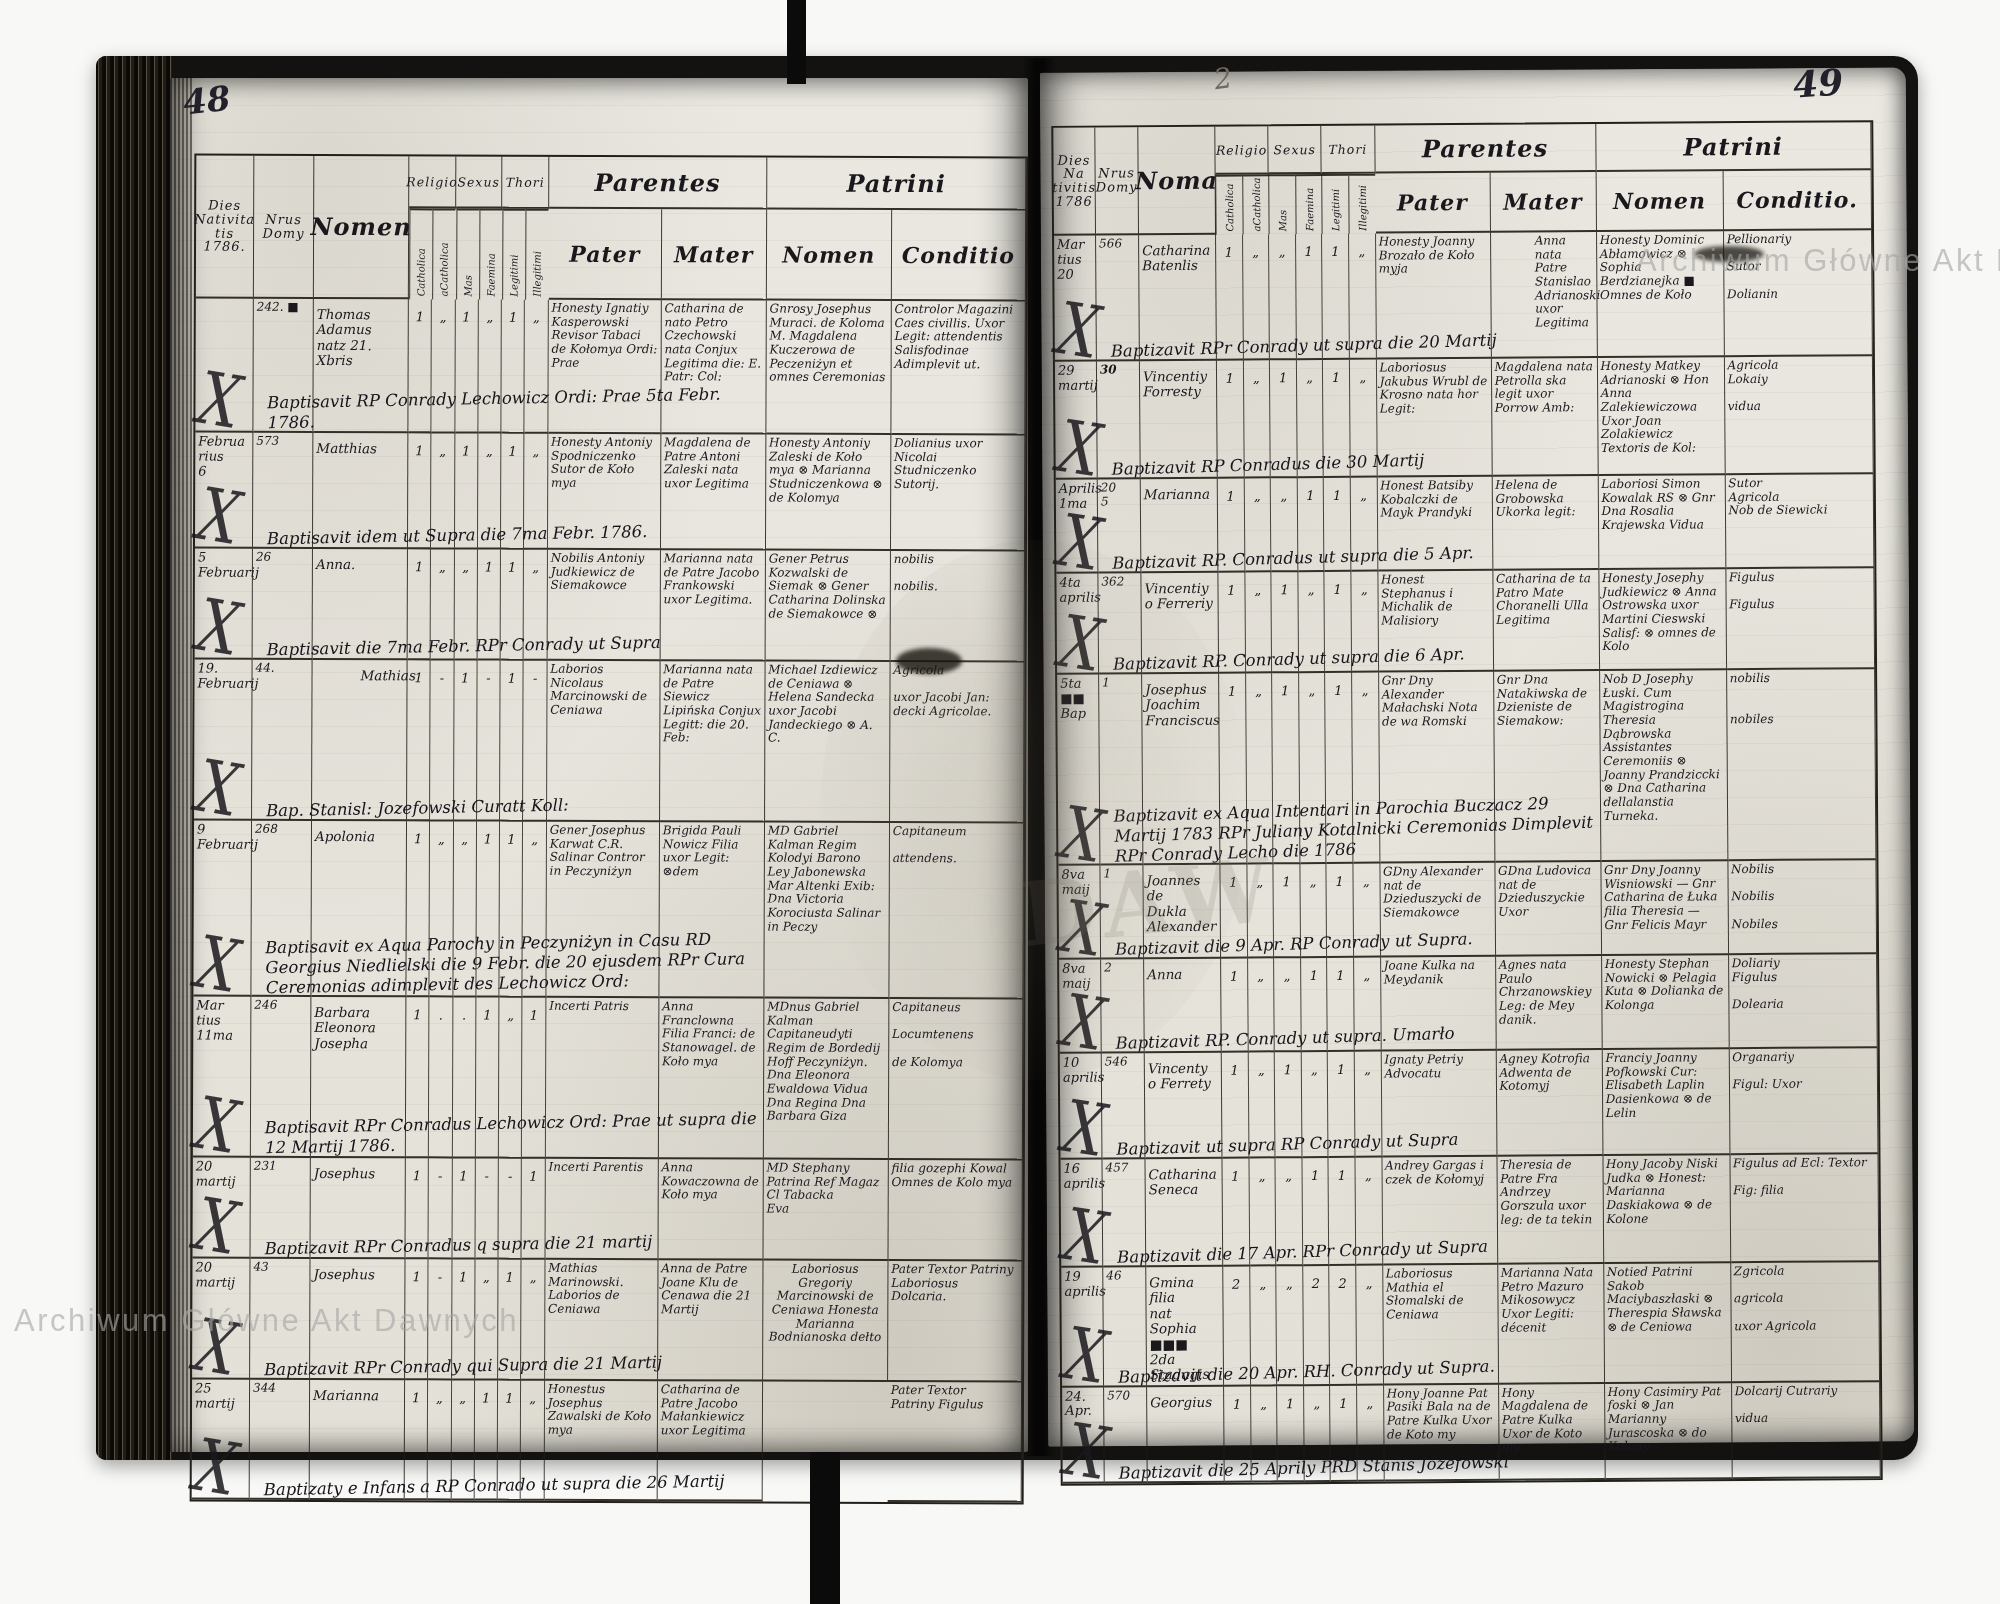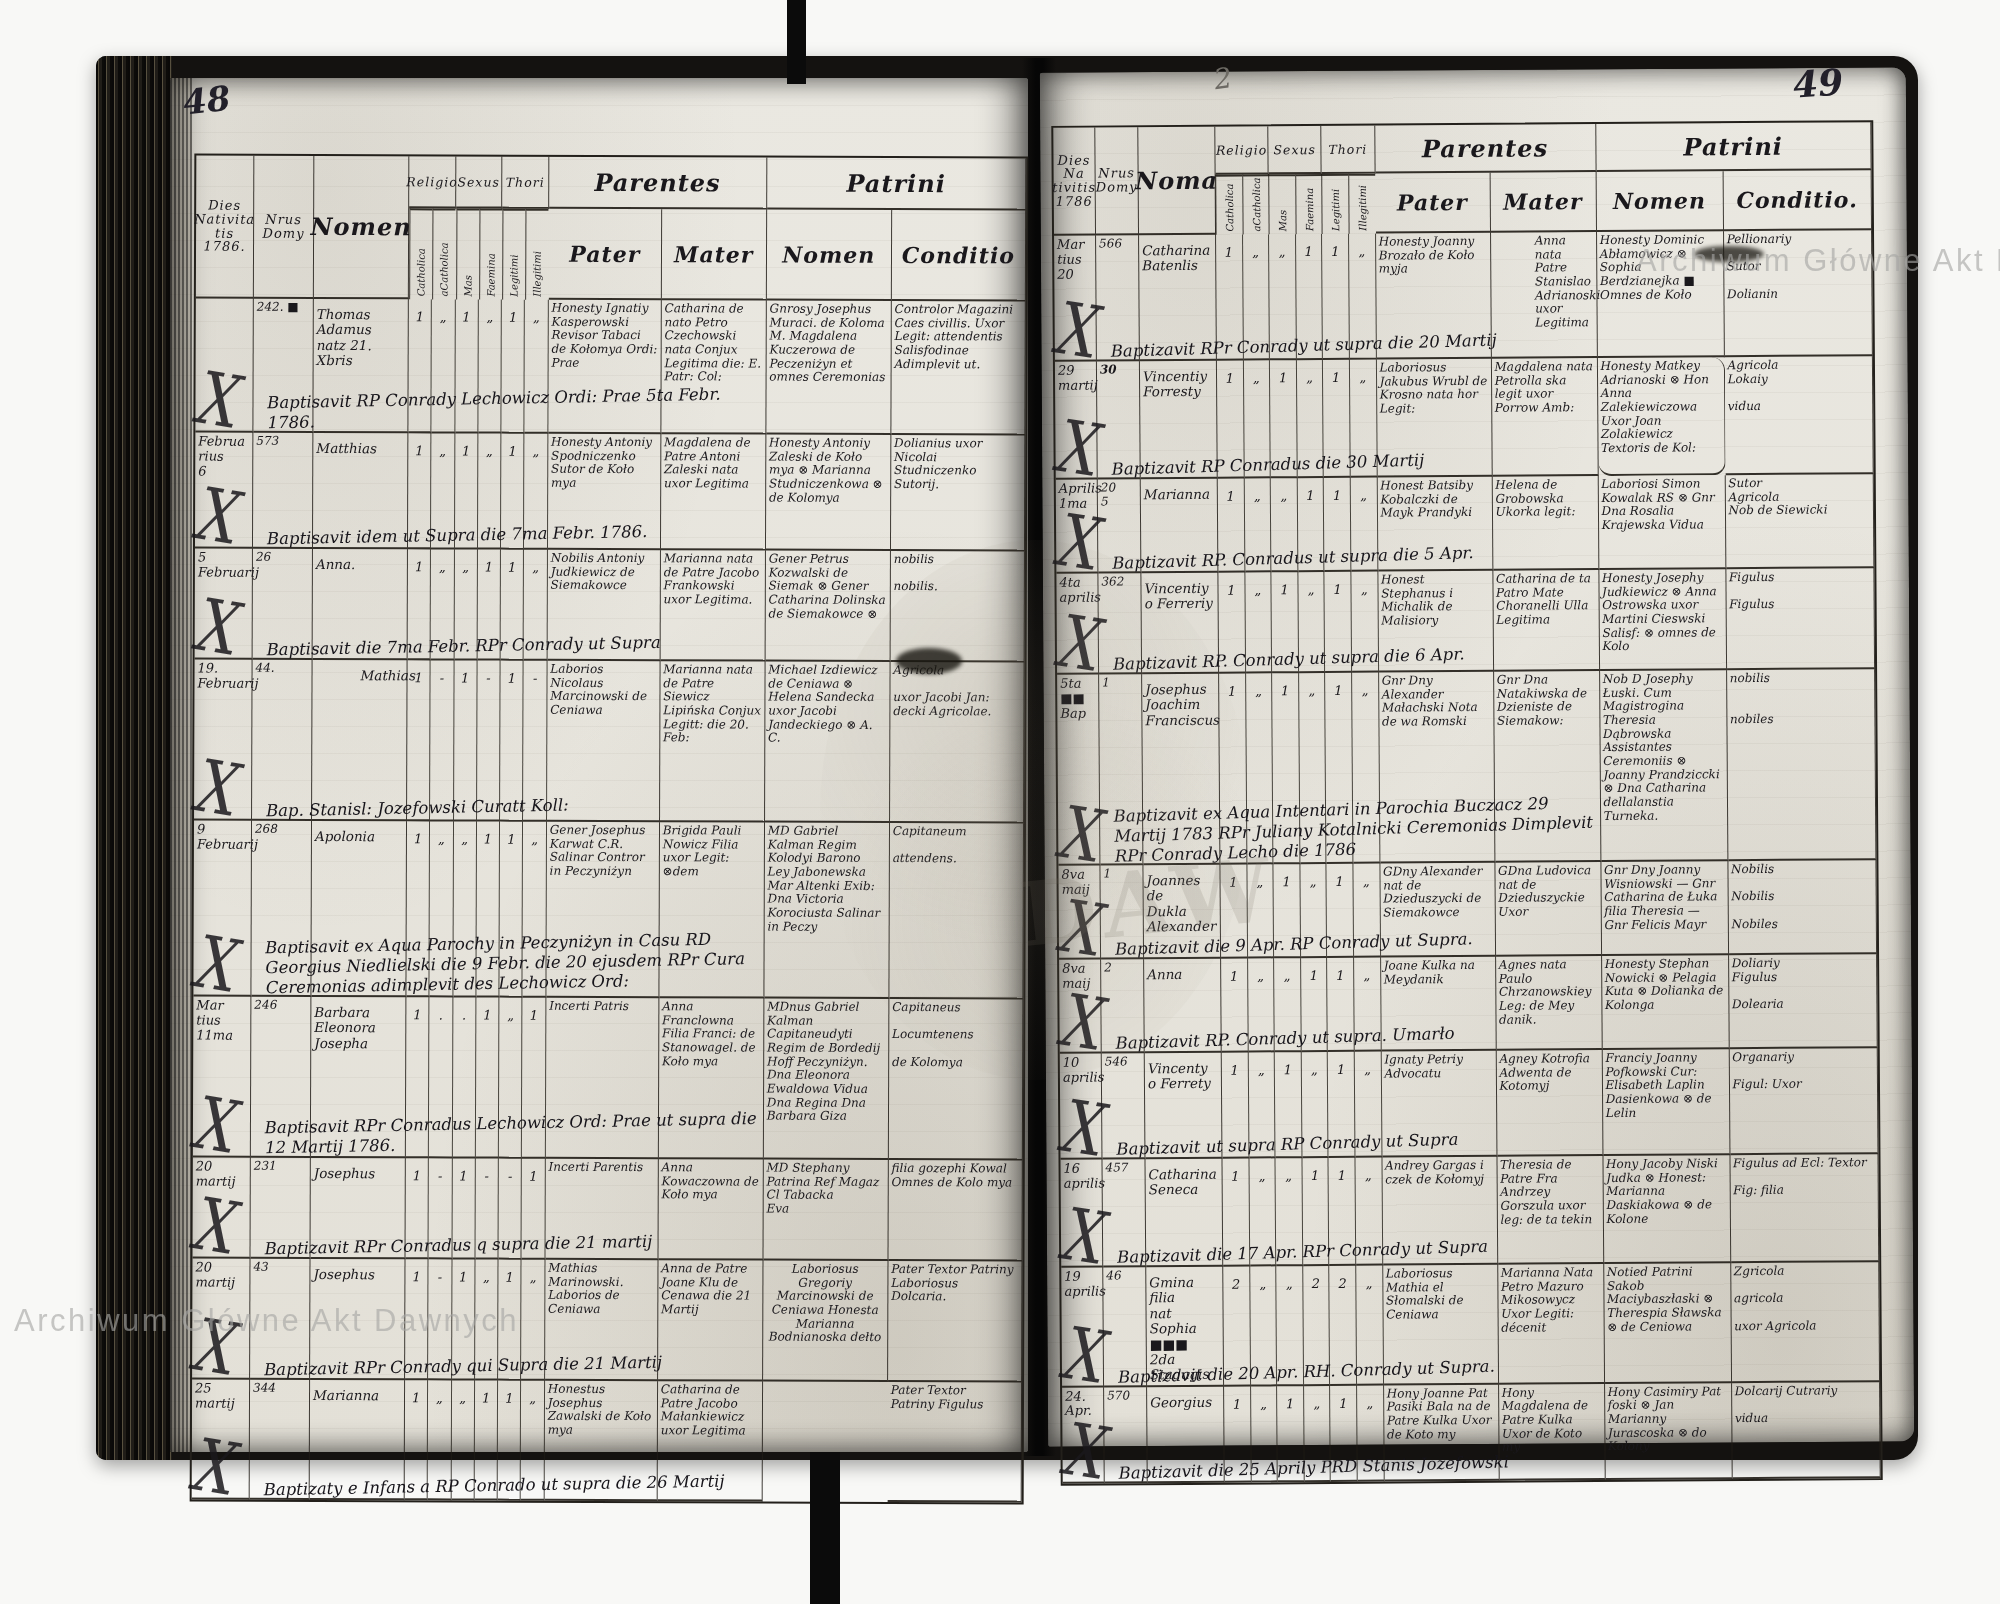--- a/index.html
+++ b/index.html
@@ -383,21 +383,21 @@
       <div class="gcell bc nomen pre" style="grid-area: 4 / 3;">Vincentiy
 Forresty</div>
       <div class="gcell tick" style="grid-area: 4 / 4;">1</div>
       <div class="gcell tick" style="grid-area: 4 / 5;">„</div>
       <div class="gcell tick" style="grid-area: 4 / 6;">1</div>
       <div class="gcell tick" style="grid-area: 4 / 7;">„</div>
       <div class="gcell tick" style="grid-area: 4 / 8;">1</div>
       <div class="gcell tick" style="grid-area: 4 / 9;">„</div>
       <div class="gcell bc pre" style="grid-area: 4 / 10;">Laboriosus Jakubus Wrubl de Krosno nata hor Legit:</div>
       <div class="gcell bc pre" style="grid-area: 4 / 11;">Magdalena nata Petrolla ska legit uxor Porrow Amb:</div>
-      <div class="gcell bc pre" style="grid-area: 4 / 12; border-radius: 13px;">Honesty Matkey Adrianoski ⊗ Hon Anna Zalekiewiczowa Uxor Joan Zolakiewicz Textoris de Kol:</div>
+      <div class="gcell bc pre" style="grid-area: 4 / 12;">Honesty Matkey Adrianoski ⊗ Hon Anna Zalekiewiczowa Uxor Joan Zolakiewicz Textoris de Kol:</div>
       <div class="gcell bc pre" style="grid-area: 4 / 13;">Agricola
 Lokaiy
 
 vidua</div>
       <div class="gcell note" style="grid-area: 4 / 2 / auto / 12; align-self: end;">Baptizavit RP Conradus die 30 Martij</div>
       <div class="gcell bc" style="grid-area: 5 / 1; min-height: 88px;">
         <div class="dies-wrap">
           <span class="dies-date">Aprilis
 1ma</span>
           <span class="xmark">X</span>

